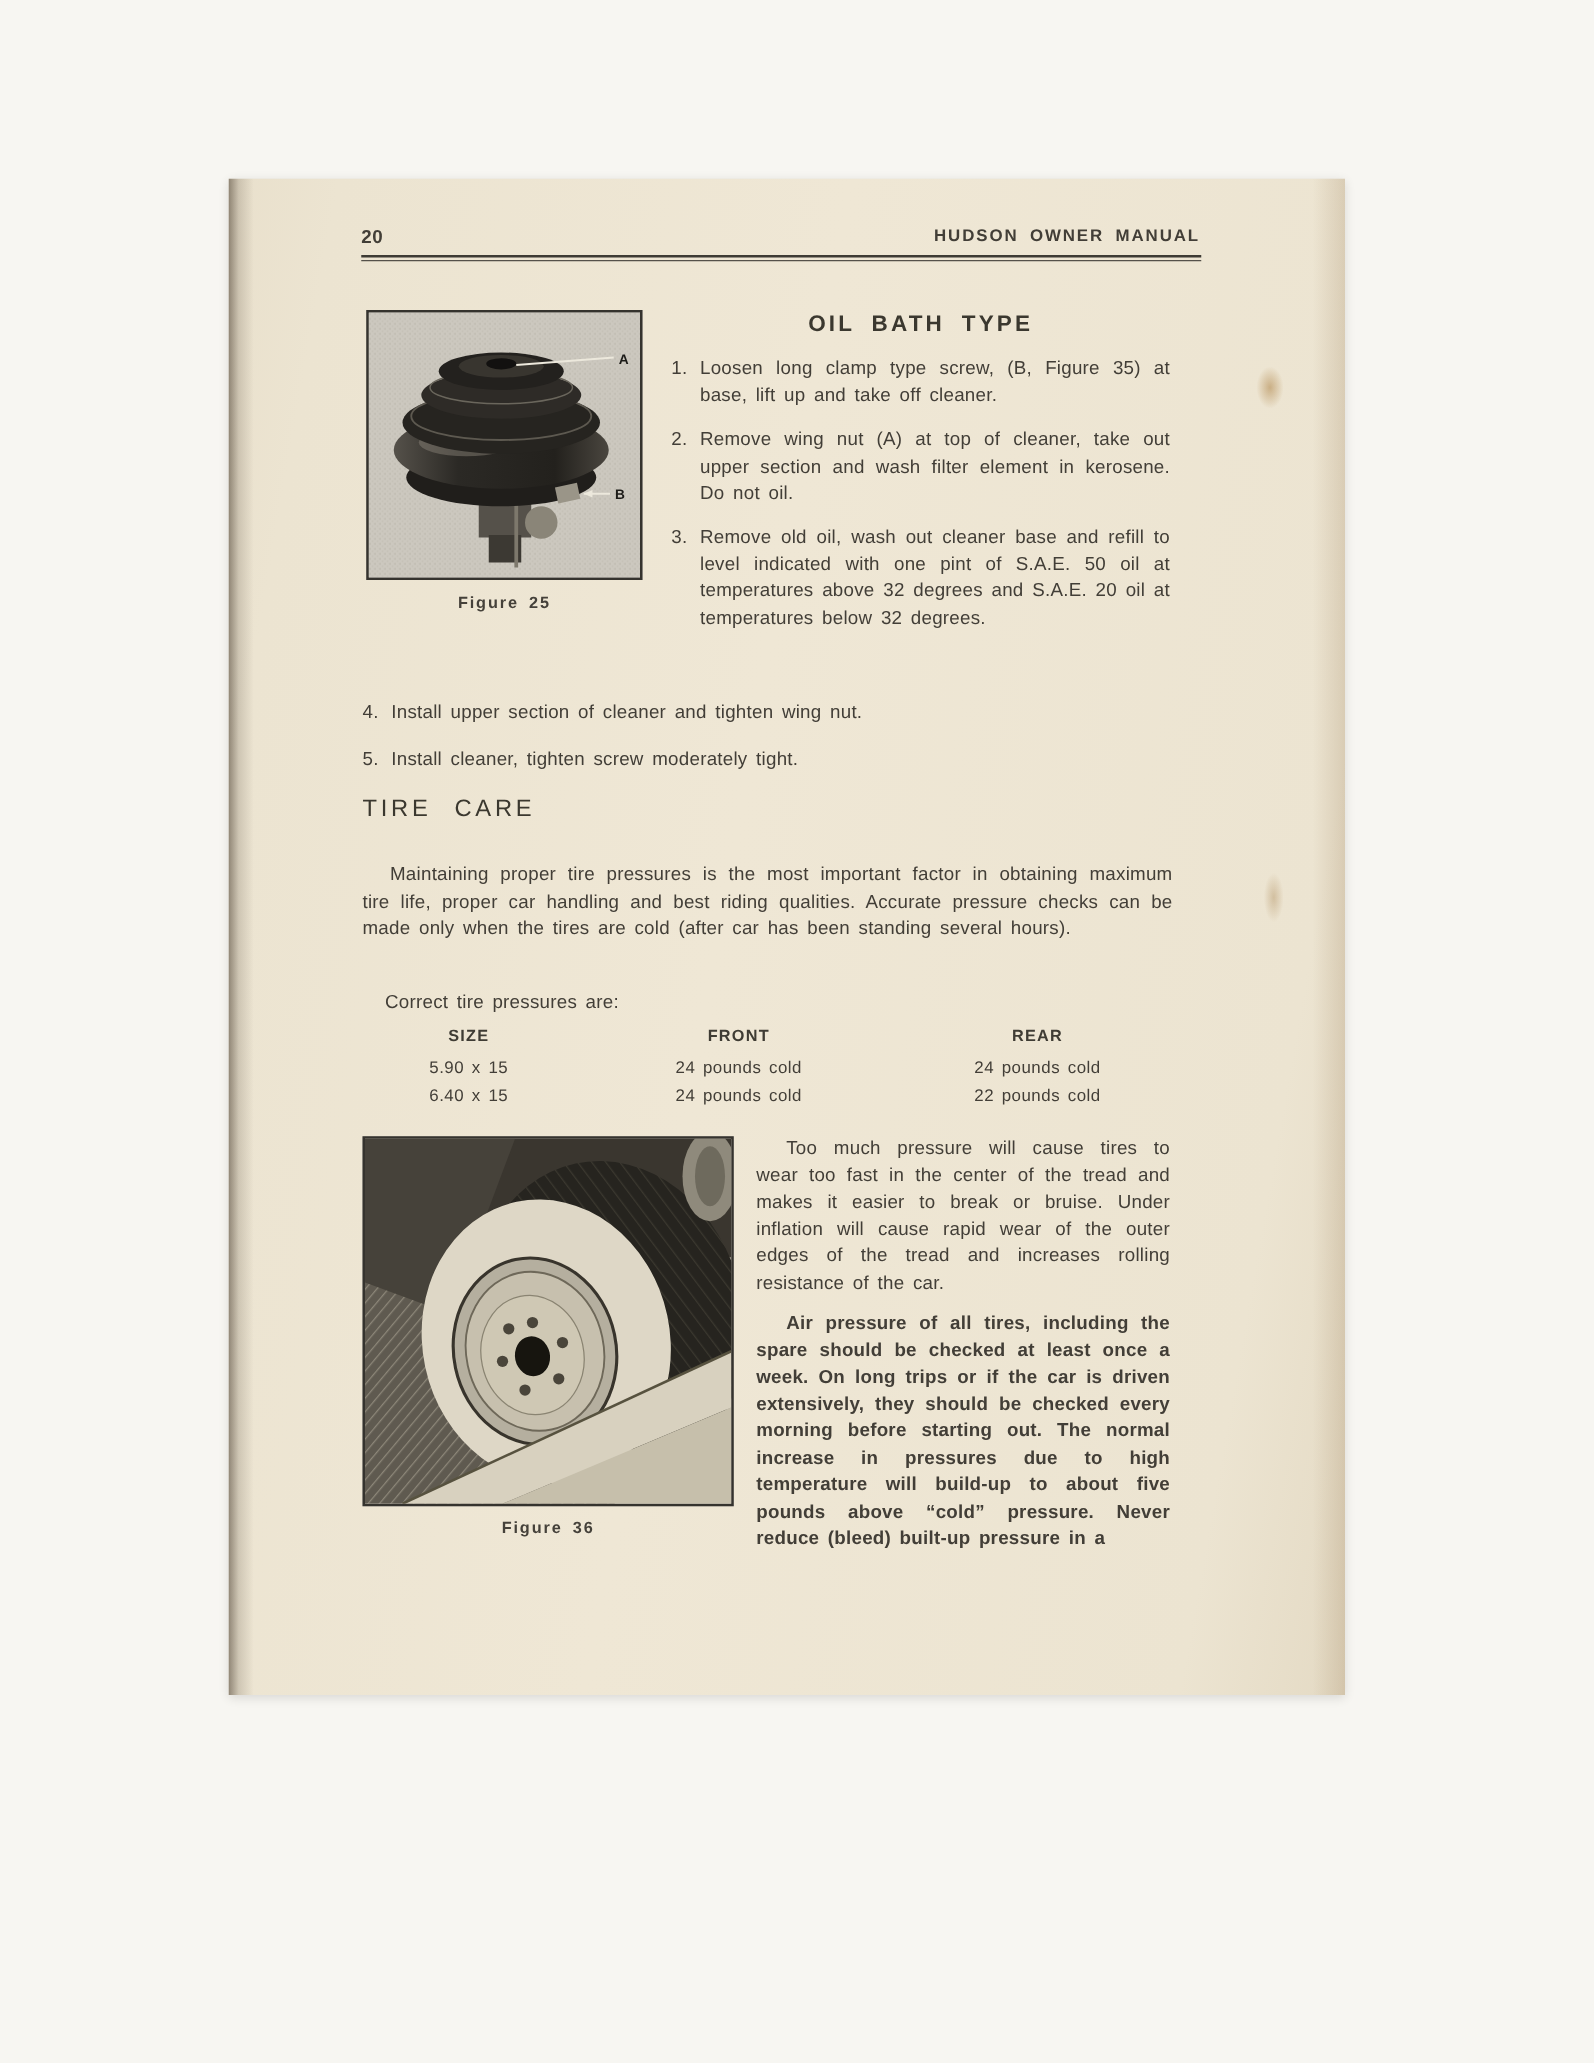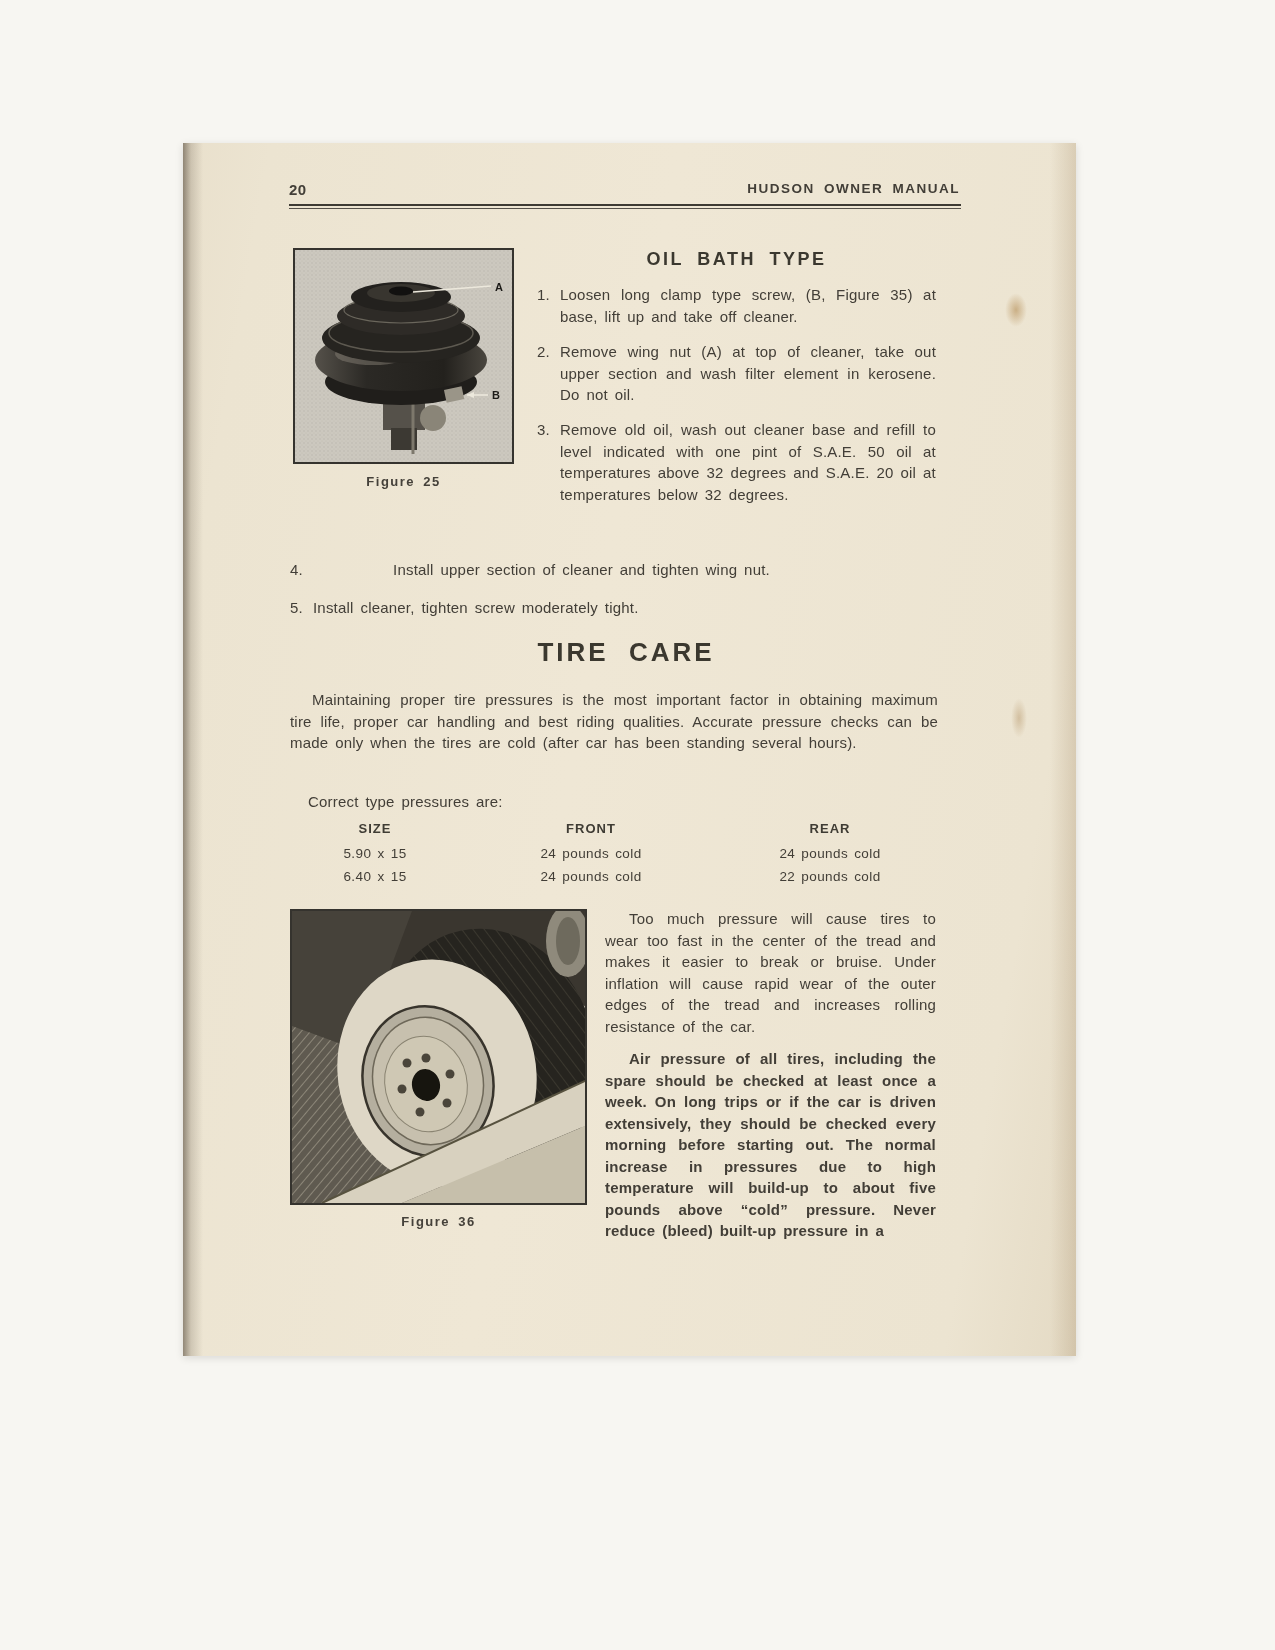--- a/index.html
+++ b/index.html
@@ -52,22 +52,22 @@
   .h-oilbath { left:354px; top:106px; width:399px; text-align:center;
     font-size:18px; font-weight:bold; letter-spacing:2.5px; word-spacing:6px; color:#3b382f; }
   .step { display:flex; }
   .step .num { flex:0 0 23px; }
   .step .txt { flex:1; text-align:justify; }
   .st1 { top:141px; } .st2 { top:198px; } .st3 { top:276px; }
   .caution { left:130px; top:377px; width:560px; font-size:15px; font-weight:bold; font-style:italic; letter-spacing:.3px; word-spacing:3px; color:#3b382f; }
   .lstep { left:107px; width:560px; }
   .st4 { top:416px; } .st5 { top:454px; }
 
-  .h-tirecare { left:107px; top:494px; width:672px; text-align:center;
-    font-size:26px; font-weight:bold; letter-spacing:3px; word-spacing:10px; color:#3b382f; }
+  .h-tirecare { left:107px; top:494px; width:672px; text-align:left;
+    font-size:19px; font-weight:normal; letter-spacing:3px; word-spacing:10px; color:#3b382f; }
   .intro { left:107px; top:546px; width:648px; text-indent:22px; }
   .tbl-intro { left:125px; top:650px; font-size:15px; letter-spacing:.2px; word-spacing:2.5px; }
 
   .ptable { left:107px; top:678px; width:648px; }
   .ptable .trow { display:flex; }
   .ptable .c1 { flex:0 0 170px; text-align:center; }
   .ptable .c2 { flex:0 0 262px; text-align:center; }
   .ptable .c3 { flex:1; text-align:center; }
   .ptable .thead { font-size:13px; font-weight:bold; letter-spacing:1px; color:#3f3c34; margin-bottom:6px; }
   .ptable .tdata { font-size:13.5px; letter-spacing:.4px; word-spacing:2px; line-height:23px; }
@@ -141,30 +141,30 @@
     <span class="txt">Remove wing nut (A) at top of cleaner, take out upper section and wash filter element in kerosene. Do not oil.</span>
   </div>
   <div class="abs rcol bodytxt step st3">
     <span class="num">3.</span>
     <span class="txt">Remove old oil, wash out cleaner base and refill to level indicated with one pint of S.A.E. 50 oil at temperatures above 32 degrees and S.A.E. 20 oil at temperatures below 32 degrees.</span>
   </div>
 
 
   <div class="abs lstep bodytxt step st4">
     <span class="num">4.</span>
-    <span class="txt" style="text-align:center">Install upper section of cleaner and tighten wing nut.</span>
+    <span class="txt" style="text-align:left">Install upper section of cleaner and tighten wing nut.</span>
   </div>
   <div class="abs lstep bodytxt step st5">
     <span class="num">5.</span>
     <span class="txt" style="text-align:left">Install cleaner, tighten screw moderately tight.</span>
   </div>
 
   <div class="abs h-tirecare">TIRE CARE</div>
   <div class="abs bodytxt intro">Maintaining proper tire pressures is the most important factor in obtaining maximum tire life, proper car handling and best riding qualities. Accurate pressure checks can be made only when the tires are cold (after car has been standing several hours).</div>
-  <div class="abs tbl-intro">Correct type pressures are:</div>
+  <div class="abs tbl-intro">Correct tire pressures are:</div>
 
   <div class="abs ptable">
     <div class="trow thead">
       <span class="c1">SIZE</span>
       <span class="c2">FRONT</span>
       <span class="c3">REAR</span>
     </div>
     <div class="trow tdata">
       <span class="c1">5.90 x 15</span>
       <span class="c2">24 pounds cold</span>

